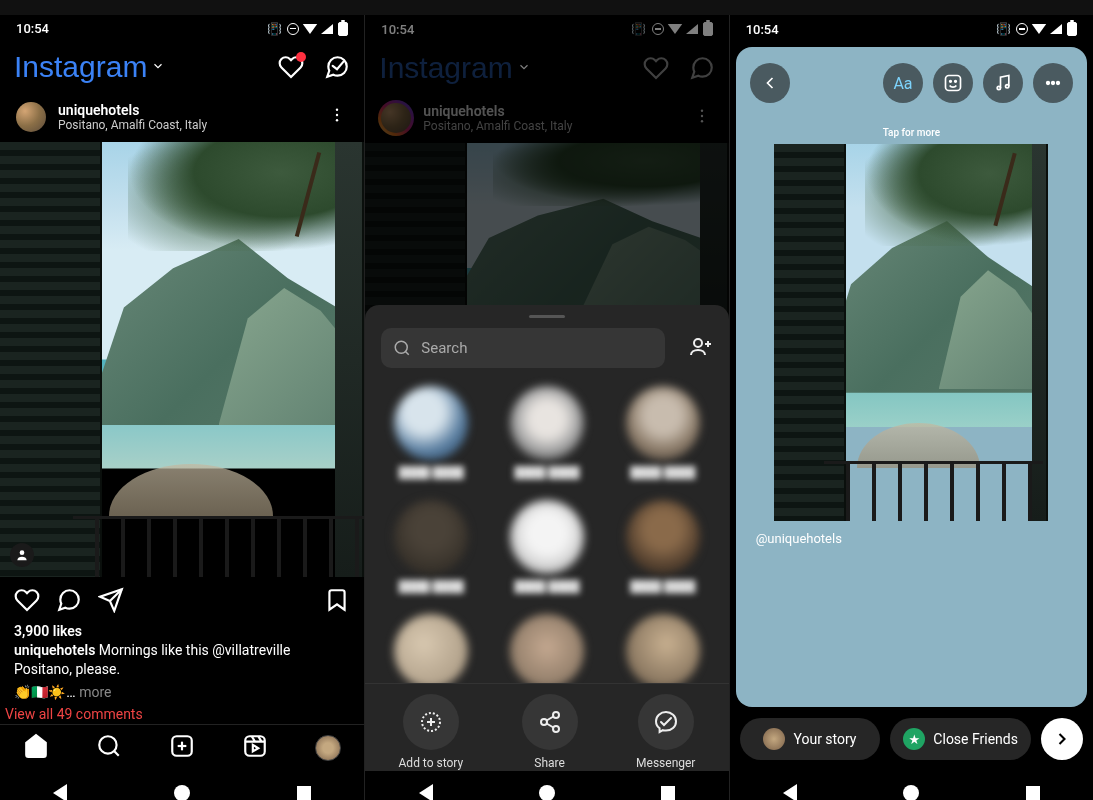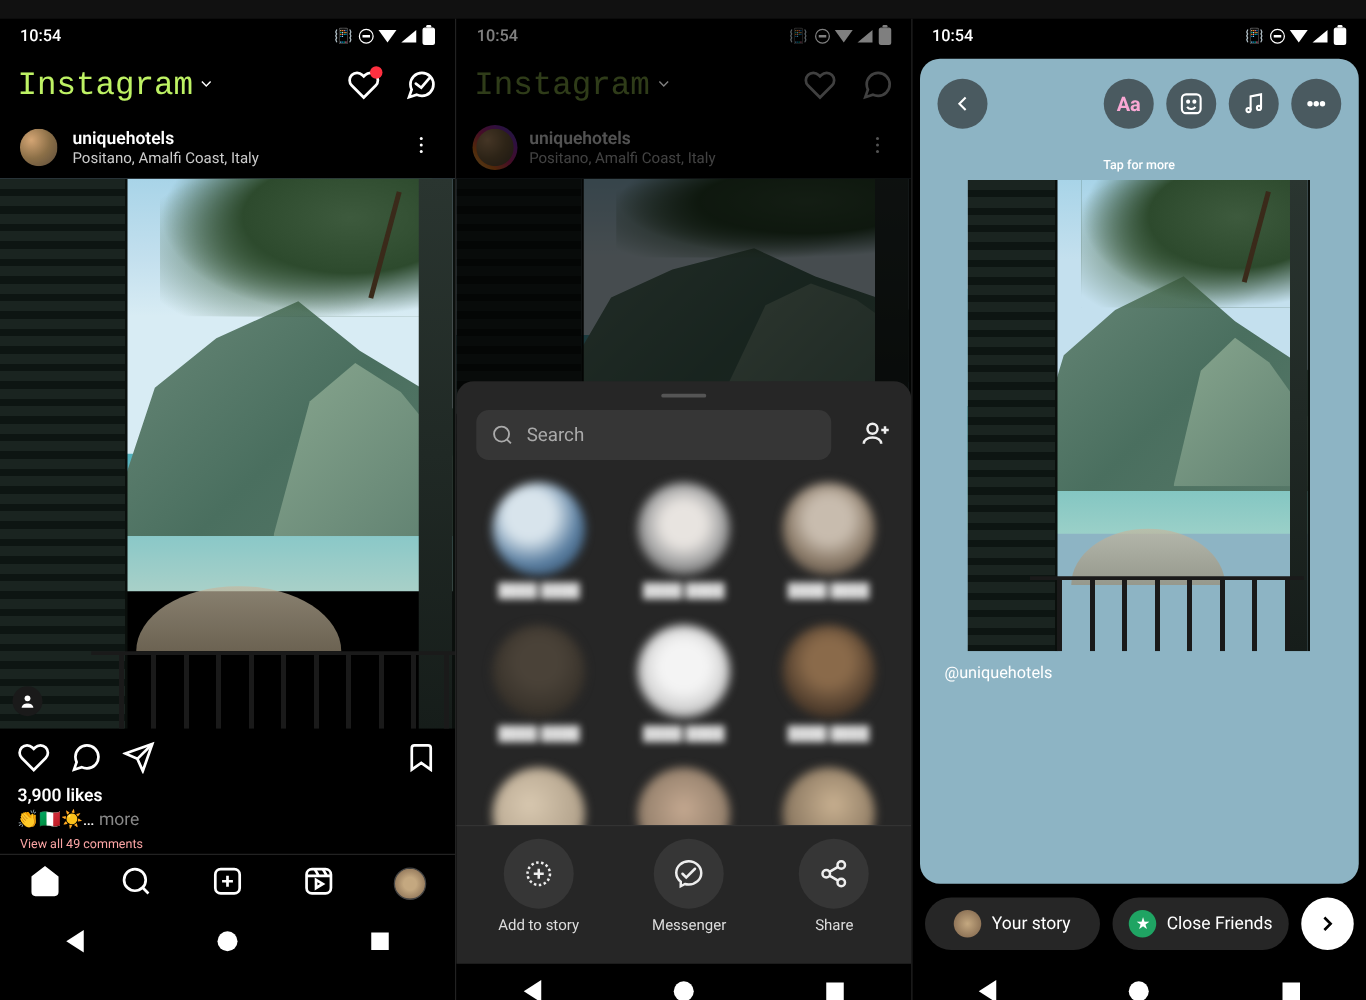--- a/index.html
+++ b/index.html
@@ -47,24 +47,24 @@
   
   .app-header {
     height: 50px;
     display: flex;
     align-items: center;
     justify-content: space-between;
     padding: 0 14px;
   }
   .logo-wrap { display:flex; align-items:center; gap:4px;}
   .logo {
-    font-family: Liberation Mono, monospace;
-    font-size: 26px;
+    font-family: Liberation Sans, sans-serif;
+    font-size: 30px;
     font-weight: 400;
-    color: #bef264;
+    color: #3b82f6;
     letter-spacing: 0px;
   }
   .logo-chevron svg{width:14px;height:14px;stroke:#fff;fill:none;stroke-width:2;}
   .header-actions { display:flex; align-items:center; gap:20px; }
   .header-actions .icon { width:26px;height:26px; position:relative;}
   .heart-icon svg, .msg-icon svg { width:26px;height:26px;stroke:#fff;fill:none;stroke-width:2;}
   .notif-dot{position:absolute;top:-2px;right:-2px;width:10px;height:10px;background:#ff3040;border-radius:50%;}
 
   .dimmed .logo, .dimmed .header-actions svg { opacity: 0.5; }
 
@@ -148,21 +148,21 @@
   .tag-pill svg{width:14px;height:14px;fill:#fff;}
 
   
   .post-actions{display:flex;align-items:center;padding:10px 14px 6px;gap:16px;}
   .post-actions .spacer{flex:1;}
   .post-actions svg{width:26px;height:26px;stroke:#fff;fill:none;stroke-width:2;}
   .likes{padding:0 14px;font-size:14px;font-weight:600;}
   .caption{padding:2px 14px;font-size:14px;line-height:1.35;}
   .caption .uname{font-weight:600;}
   .caption .more{color:#888;}
-  .view-comments{padding:2px 16px;font-size:10px;color:#fca5a5;}
+  .view-comments{padding:2px 5px;font-size:14px;color:#ef4444;}
   .add-comment{display:flex;align-items:center;gap:10px;padding:6px 14px;}
   .add-comment .mini-av{width:26px;height:26px;border-radius:50%;background:radial-gradient(circle,#c4a880,#8b6f47);}
   .add-comment span{color:#888;font-size:14px;}
 
   
   .tab-bar{height:48px;display:flex;align-items:center;justify-content:space-around;border-top:1px solid #222;}
   .tab-bar .tab svg{width:26px;height:26px;stroke:#fff;fill:none;stroke-width:2;}
   .tab.active svg{fill:#fff;}
   .tab .mini-av{width:26px;height:26px;border-radius:50%;background:radial-gradient(circle,#c4a880 30%,#7a6048);border:1px solid #444;}
 
@@ -191,38 +191,38 @@
   .pav.c1{background:radial-gradient(circle at 40% 35%,#d8e4ec 30%,#5a7ea0 60%,#2a4a6a);}
   .pav.c2{background:radial-gradient(circle at 50% 45%,#e8e4e0 30%,#aaa 55%,#333);}
   .pav.c3{background:radial-gradient(circle at 50% 40%,#c8bcae 30%,#8a7a68 60%,#4a4038);}
   .pav.c4{background:radial-gradient(circle at 50% 40%,#4a4238 30%,#2a2620);}
   .pav.c5{background:radial-gradient(circle at 50% 45%,#f4f4f4 35%,#d4d4d4 60%,#888);}
   .pav.c6{background:radial-gradient(circle at 50% 40%,#8a6a4a 30%,#5a4532 60%,#2a2018);}
   .pav.c7{background:radial-gradient(circle at 40% 40%,#d8c8b0,#a0907a);}
   .pav.c8{background:radial-gradient(circle at 50% 45%,#c4a890,#7a6a58);}
   .pav.c9{background:radial-gradient(circle at 55% 40%,#c8b090,#6a5a48);}
   .person .pname{font-size:11px;color:#ddd;text-align:center;filter:blur(3px);height:26px;}
-  .share-row{display:flex;justify-content:space-around;padding:10px 4px 24px;border-top:1px solid #333;margin-top:auto;}
+  .share-row{display:flex;justify-content:space-around;padding:10px 4px 1px;border-top:1px solid #333;margin-top:auto;}
   .share-opt{display:flex;flex-direction:column;align-items:center;gap:6px;}
   .share-circ{width:56px;height:56px;border-radius:50%;background:#363636;display:flex;align-items:center;justify-content:center;}
   .share-circ svg{width:24px;height:24px;stroke:#eee;fill:none;stroke-width:2;}
   .share-opt span{font-size:12px;color:#ddd;}
 
   
   .story-canvas{
     position:absolute;top:32px;left:6px;right:6px;bottom:108px;
     background:#8db4c4;border-radius:16px;
     display:flex;flex-direction:column;align-items:center;
     padding-top:10px;
   }
   .story-top{width:100%;display:flex;align-items:center;padding:6px 14px;gap:10px;}
   .story-top .spacer{flex:1;}
   .story-btn{width:40px;height:40px;border-radius:50%;background:#4a5a60;display:flex;align-items:center;justify-content:center;}
   .story-btn svg{width:20px;height:20px;stroke:#fff;fill:none;stroke-width:2;}
-  .story-btn.txt{font-size:16px;font-weight:700;color:#f9a8d4;}
+  .story-btn.txt{font-size:16px;font-weight:400;color:#7dd3fc;}
   .tap-more{font-size:10px;color:#fff;margin:18px 0 6px;font-weight:500;}
   .story-image{
     width:78%;height:58%;
     position:relative;overflow:hidden;
     background:
       linear-gradient(180deg,#a8d4e8 0%,#c4e0ee 35%) 0 0/100% 48% no-repeat,
       linear-gradient(180deg,#2a8ca0,#5bb4b8,#9ad0c8) 0 48%/100% 52% no-repeat;
   }
   .story-image .mountain{top:18%;left:18%;width:100%;height:48%;}
   .story-image .shutter{width:26%;}
@@ -325,20 +325,23 @@
           <line x1="22" y1="2" x2="11" y2="13"></line>
           <polygon points="22 2 15 22 11 13 2 9 22 2"></polygon>
         </svg></span>
     <span class="spacer"></span>
     <span><svg viewBox="0 0 24 24">
           <path d="M19 21l-7-5-7 5V5a2 2 0 0 1 2-2h10a2 2 0 0 1 2 2z"></path>
         </svg></span>
   </div>
   <div class="likes">3,900 likes</div>
   <div class="caption">
+    <span class="uname">uniquehotels</span><span> Mornings like this @villatreville Positano, please.</span>
+  </div>
+  <div class="caption">
     <span>👏🇮🇹☀️…</span><span class="more"> more</span>
   </div>
   <div class="view-comments">View all 49 comments</div>
 
   <div class="tab-bar">
     <span class="tab active"><svg viewBox="0 0 24 24">
           <path d="M3 9l9-7 9 7v11a2 2 0 0 1-2 2H5a2 2 0 0 1-2-2z"></path>
         </svg></span>
     <span class="tab"><svg viewBox="0 0 24 24">
           <circle cx="11" cy="11" r="8"></circle>
@@ -472,42 +475,42 @@
     <div class="share-row">
       <div class="share-opt">
         <div class="share-circ">
             <svg viewBox="0 0 24 24">
               <circle cx="12" cy="12" r="9" stroke-dasharray="2 2"></circle>
               <line x1="12" y1="8" x2="12" y2="16"></line>
               <line x1="8" y1="12" x2="16" y2="12"></line>
             </svg>
           </div>
         <span>Add to story</span>
-      </div>
-      <div class="share-opt">
-        <div class="share-circ">
-            <svg viewBox="0 0 24 24">
-              <path d="M12 2C6.5 2 2 6.1 2 11.2c0 2.9 1.4 5.4 3.6 7.1V22l3.3-1.8c1 .3 2 .4 3.1.4 5.5 0 10-4.1 10-9.2S17.5 2 12 2z"></path>
-              <path d="M7 12l3 3 7-7" stroke-linecap="round"></path>
-            </svg>
-          </div>
-        <span>Messenger</span>
       </div>
       <div class="share-opt">
         <div class="share-circ">
             <svg viewBox="0 0 24 24">
               <circle cx="18" cy="5" r="3"></circle>
               <circle cx="6" cy="12" r="3"></circle>
               <circle cx="18" cy="19" r="3"></circle>
               <line x1="8.59" y1="13.51" x2="15.42" y2="17.49"></line>
               <line x1="15.41" y1="6.51" x2="8.59" y2="10.49"></line>
             </svg>
           </div>
         <span>Share</span>
       </div>
+      <div class="share-opt">
+        <div class="share-circ">
+            <svg viewBox="0 0 24 24">
+              <path d="M12 2C6.5 2 2 6.1 2 11.2c0 2.9 1.4 5.4 3.6 7.1V22l3.3-1.8c1 .3 2 .4 3.1.4 5.5 0 10-4.1 10-9.2S17.5 2 12 2z"></path>
+              <path d="M7 12l3 3 7-7" stroke-linecap="round"></path>
+            </svg>
+          </div>
+        <span>Messenger</span>
+      </div>
     </div>
   </div>
 
   <div class="android-nav" style="position:absolute;bottom:0;left:0;right:0;">
     <span class="nav-back"></span>
     <span class="nav-home"></span>
     <span class="nav-recent"></span>
   </div>
 </div>
 

